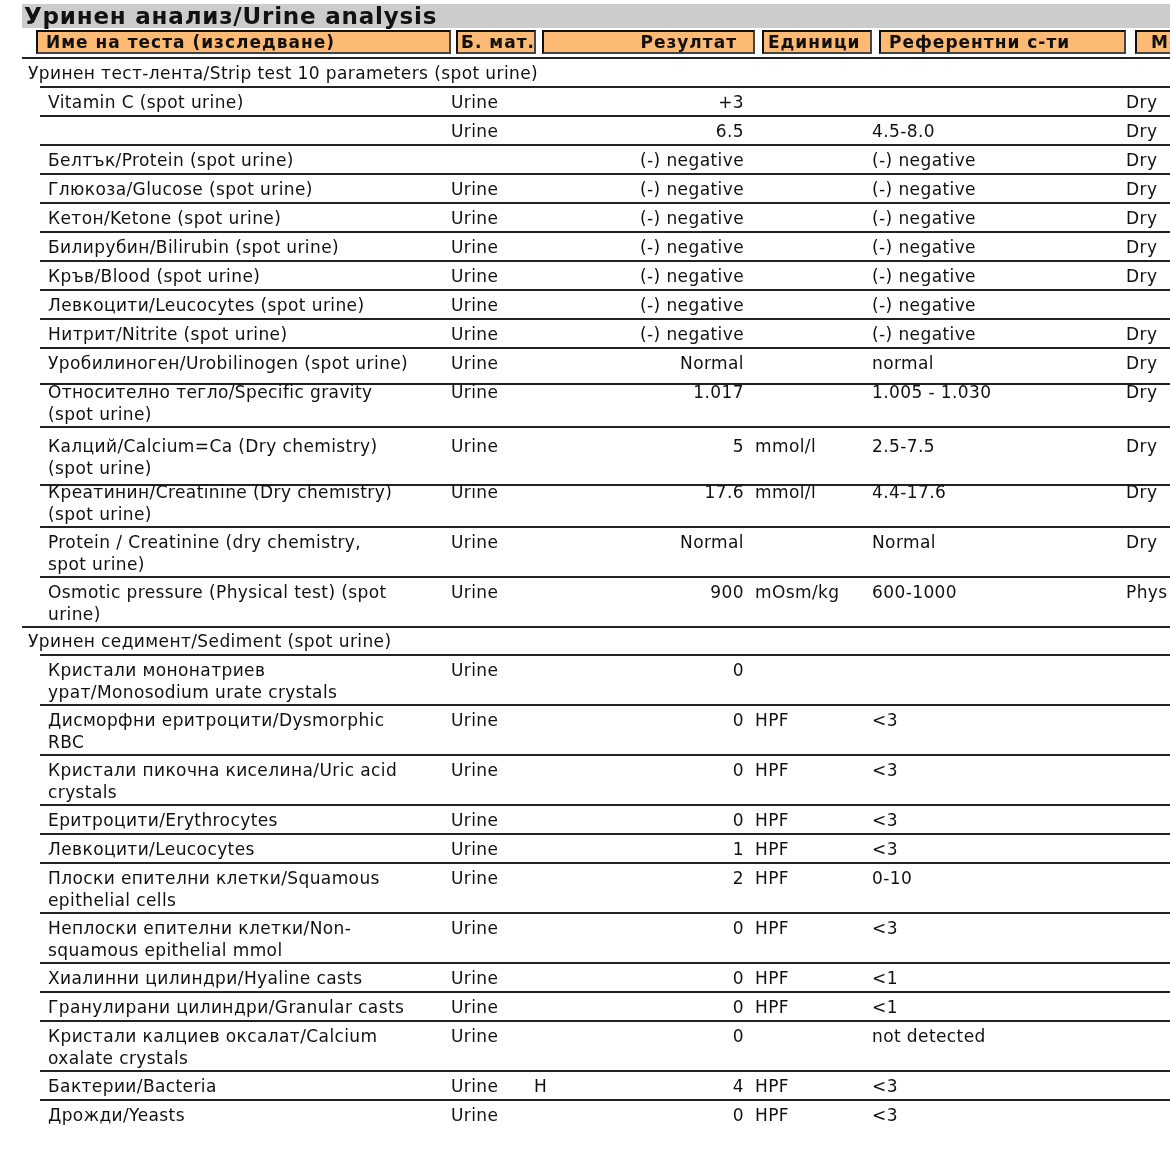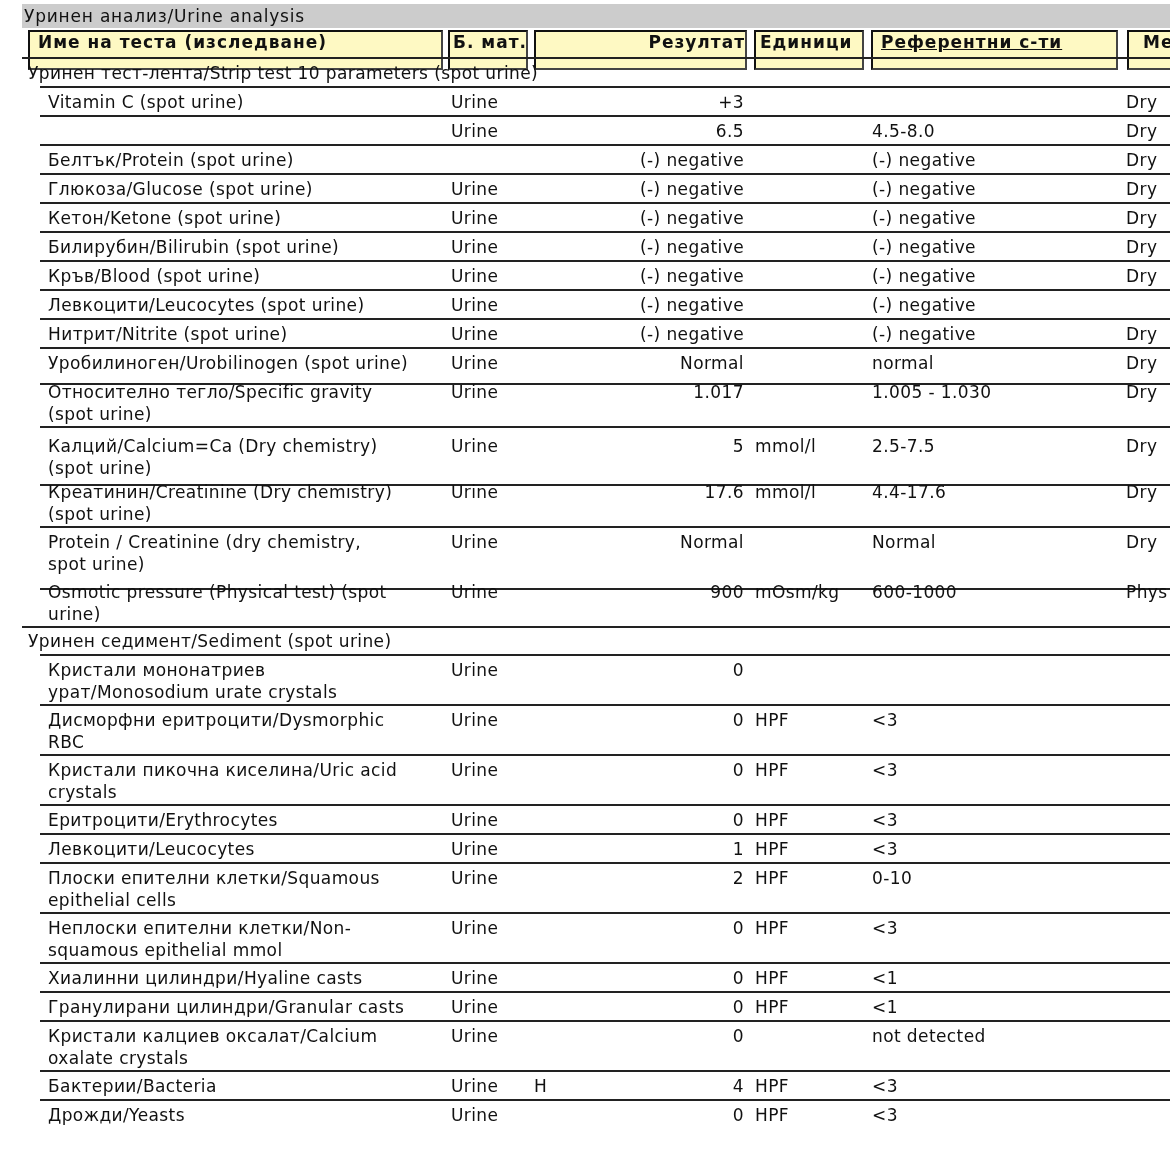--- a/index.html
+++ b/index.html
@@ -3,29 +3,29 @@
 <meta charset="utf-8">
 <style>
   html, body { margin: 0; padding: 0; background: #ffffff; }
   body {
     width: 1170px; height: 1168px; overflow: hidden; position: relative;
     font-family: "DejaVu Sans", sans-serif; color: #111111; font-size: 17px;
     letter-spacing: 0.4px;
   }
   .title-bar {
     position: absolute; left: 22px; top: 4px; width: 1148px; height: 24px;
-    background: #cccccc; font-weight: normal; font-size: 17px; line-height: 24px;
+    background: #cccccc; font-weight: bold; font-size: 23px; line-height: 24px;
     padding-left: 2px; letter-spacing: 0.8px; box-sizing: border-box;
   }
   .hdr {
-    position: absolute; top: 30px; height: 40px; border: 2px solid #111; border-right-color:#444; border-bottom-color:#444;
-    box-sizing: border-box; background: #fef9c3; font-weight: bold; font-size: 17px;
-    line-height: 20px; padding: 0 8px; white-space: nowrap; overflow: hidden; letter-spacing: 1px;
+    position: absolute; top: 30px; height: 24px; border: 2px solid #111; border-right-color:#444; border-bottom-color:#444;
+    box-sizing: border-box; background: #fdba74; font-weight: bold; font-size: 17px;
+    line-height: 20px; padding: 0 8px; white-space: nowrap; overflow: hidden; letter-spacing: 1px; margin-left: 8px;
   }
-  .hdr.right { text-align: right; padding-right: 0; }
+  .hdr.right { text-align: right; padding-right: 16px; }
   .hdr-line { position: absolute; left: 22px; top: 57px; width: 1148px; height: 2px; background: #222; }
 
   .section {
     position: absolute; left: 28px; font-size: 17px; white-space: nowrap;
   }
   .section-line { position: absolute; left: 22px; width: 1148px; height: 2px; background: #222; }
 
   .row { position: absolute; left: 0; width: 1170px; }
   .row .line { position: absolute; left: 40px; width: 1130px; height: 2px; background: #222; bottom: 0; }
   .cell { position: absolute; top: 3px; line-height: 22px; font-size: 17px; white-space: pre-line; }
@@ -39,21 +39,21 @@
 </style>
 </head>
 <body>
 
 <div class="title-bar">Уринен анализ/Urine analysis</div>
 
 <div class="hdr" style="left:28px;width:415px;">Име на теста (изследване)</div>
 <div class="hdr" style="left:448px;width:80px;padding-left:3px;">Б. мат.</div>
 <div class="hdr right" style="left:534px;width:213px;">Резултат</div>
 <div class="hdr" style="left:754px;width:110px;padding-left:4px;">Единици</div>
-<div class="hdr" style="left:871px;width:247px;text-decoration:underline;">Референтни с-ти</div>
+<div class="hdr" style="left:871px;width:247px;">Референтни с-ти</div>
 <div class="hdr" style="left:1127px;width:60px;padding-left:14px;">Ме</div>
 <div class="hdr-line"></div>
 
 <div id="table">
     <div class="section" style="top: 63px; text-align: center;">Уринен тест-лента/Strip test 10 parameters (spot urine)</div>
     <div class="row" style="top: 86px; height: 2px;">
       <div class="line"></div>
     </div>
     <div class="row" style="top: 88px; height: 29px;">
       <div class="cell c-name">Vitamin C (spot urine)</div>
@@ -180,21 +180,21 @@
       <div class="cell c-name">Креатинин/Creatinine (Dry chemistry)
 (spot urine)</div>
       <div class="cell c-mat">Urine</div>
       <div class="cell c-flag"></div>
       <div class="cell c-res">17.6</div>
       <div class="cell c-unit">mmol/l</div>
       <div class="cell c-ref">4.4-17.6</div>
       <div class="cell c-meth">Dry</div>
       <div class="line"></div>
     </div>
-    <div class="row" style="top: 528px; height: 62px;">
+    <div class="row" style="top: 528px; height: 50px;">
       <div class="cell c-name">Protein / Creatinine (dry chemistry,
 spot urine)</div>
       <div class="cell c-mat">Urine</div>
       <div class="cell c-flag"></div>
       <div class="cell c-res">Normal</div>
       <div class="cell c-unit"></div>
       <div class="cell c-ref">Normal</div>
       <div class="cell c-meth">Dry</div>
       <div class="line"></div>
     </div>

